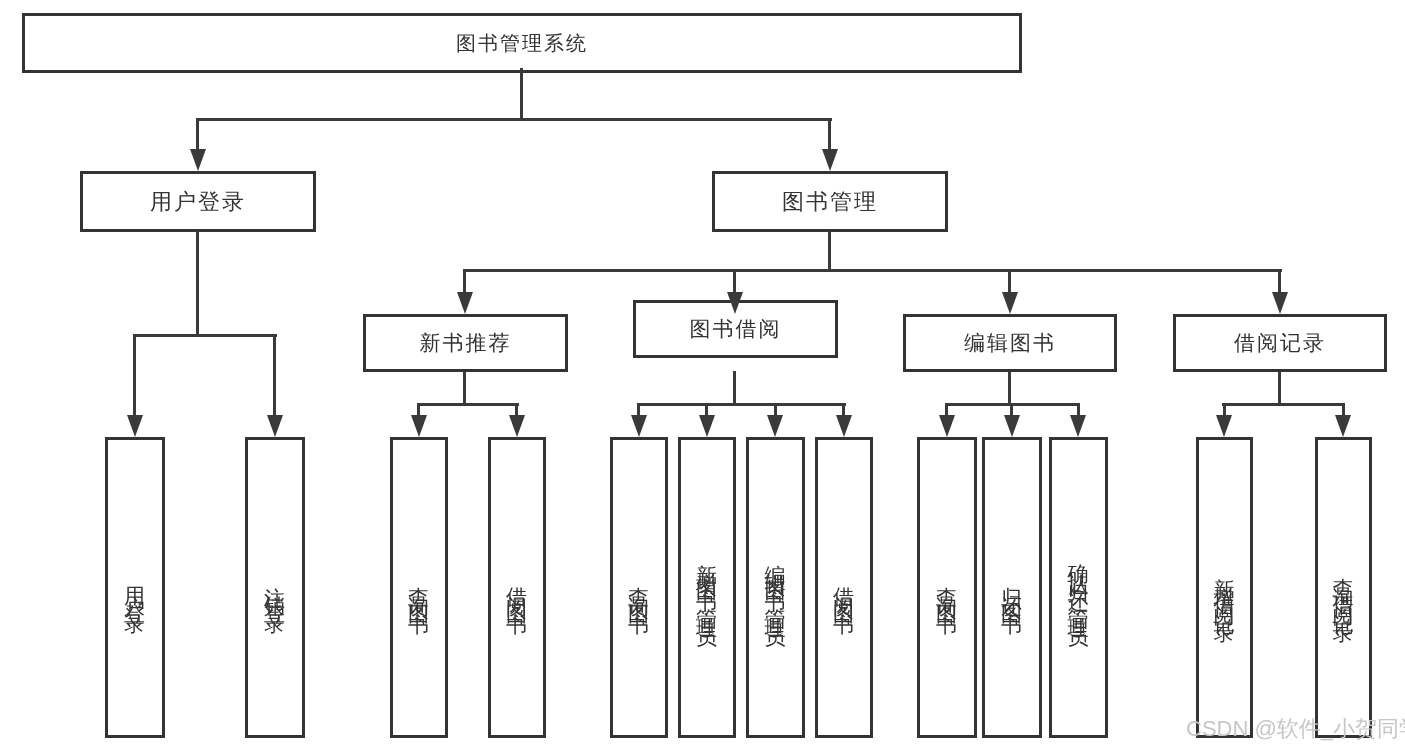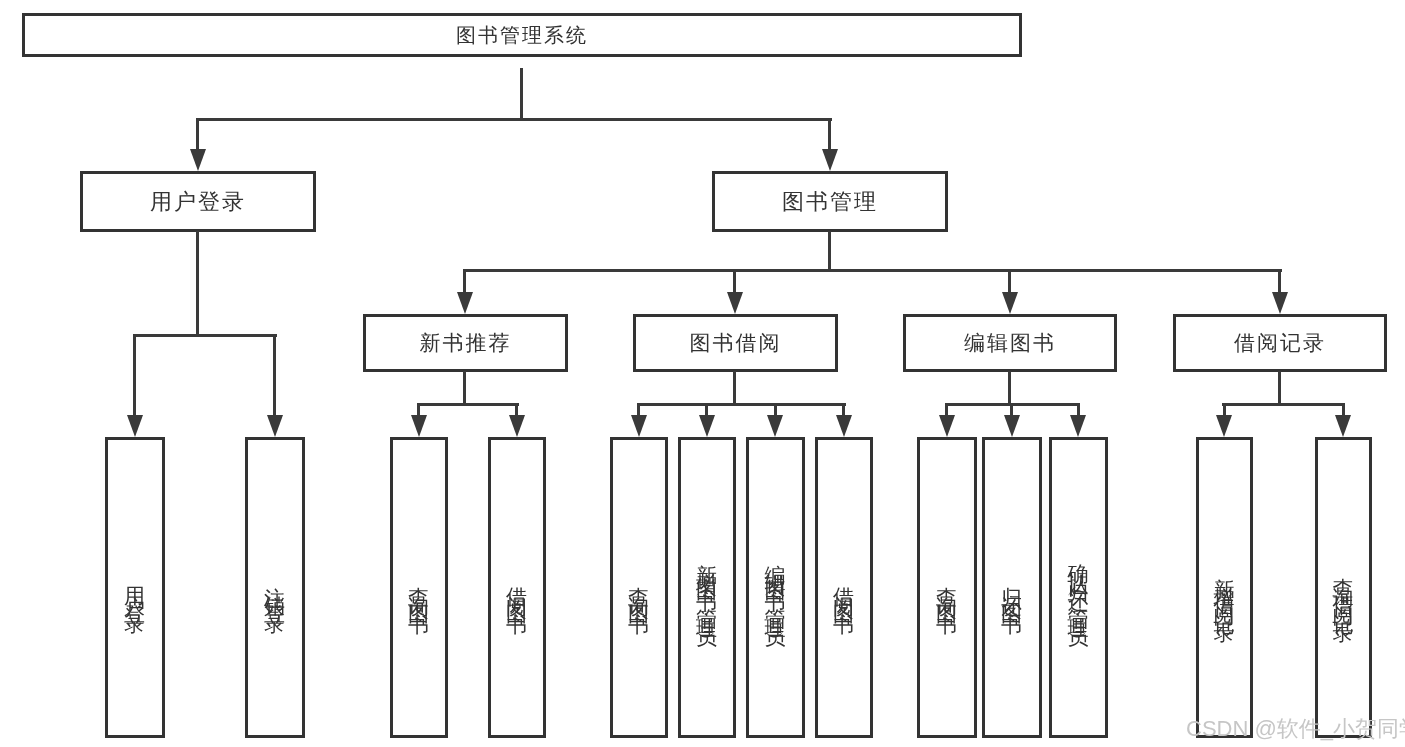--- a/index.html
+++ b/index.html
@@ -30,35 +30,35 @@
   .watermark {
     position:absolute; left:1186px; top:714px;
     font-size:22px; color:#c6c6c6; white-space:nowrap; z-index:5;
   }
 </style>
 </head>
 <body>
 
 <div class="canvas">
 
-  <div class="box root-box" style="left:22px;top:13px;width:1000px;height:44px;">
+  <div class="box root-box" style="left:22px;top:13px;width:1000px;height:60px;">
     <span class="lbl">图书管理系统</span>
   </div>
 
   <div class="box l2-box" style="left:80px;top:171px;width:236px;height:61px;">
     <span class="lbl">用户登录</span>
   </div>
   <div class="box l3-box" style="left:363px;top:314px;width:205px;height:58px;">
     <span class="lbl">新书推荐</span>
   </div>
 
   <div class="box l2-box" style="left:712px;top:171px;width:236px;height:61px;">
     <span class="lbl">图书管理</span>
   </div>
-  <div class="box l3-box" style="left:633px;top:314px;width:205px;height:58px;">
+  <div class="box l3-box" style="left:633px;top:300px;width:205px;height:58px;">
     <span class="lbl">图书借阅</span>
   </div>
   <div class="box l3-box" style="left:903px;top:314px;width:214px;height:58px;">
     <span class="lbl">编辑图书</span>
   </div>
   <div class="box l3-box" style="left:1173px;top:314px;width:214px;height:58px;">
     <span class="lbl">借阅记录</span>
   </div>
 
   <div class="box v-box" style="left:105px;top:437px;width:60px;height:301px;">

